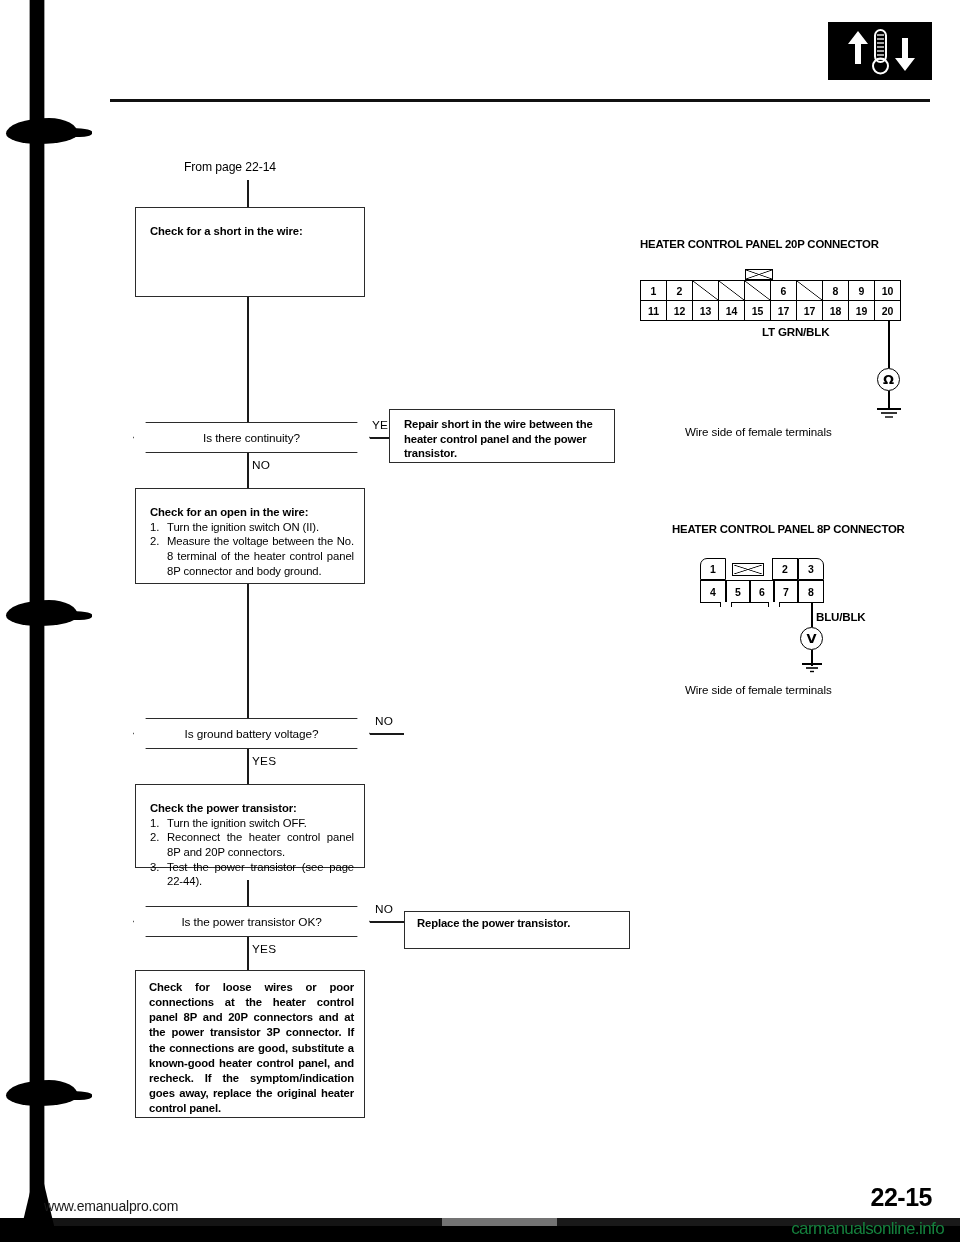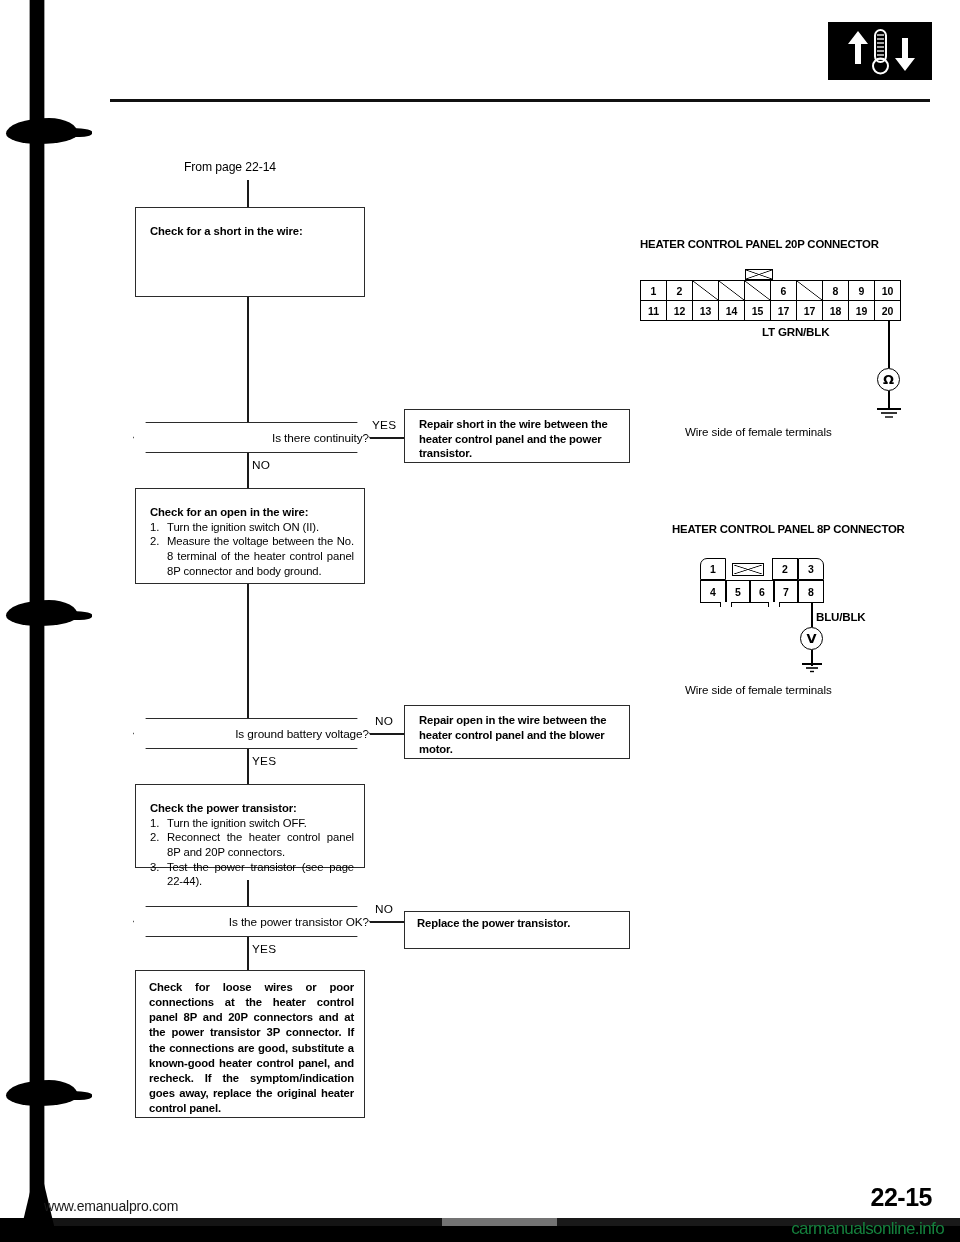--- a/index.html
+++ b/index.html
@@ -69,21 +69,21 @@
   .flow-box.bold-all { font-weight: bold; letter-spacing: -0.15px; }
   .steps { list-style: none; margin-top: 0px; }
   .steps li { display: flex; gap: 5px; }
   .steps li .num { width: 12px; flex: 0 0 12px; }
   .steps li .txt { flex: 1; text-align: justify; }
 
   .decision {
     position: absolute;
     border: 1.5px solid #2b2b2b;
     background: #fff;
-    display: flex; align-items: center; justify-content: flex-end;
+    display: flex; align-items: center; justify-content: center;
     font-size: 11.8px;
     clip-path: polygon(0% 50%, 5.5% 0%, 94.5% 0%, 100% 50%, 94.5% 100%, 5.5% 100%);
     letter-spacing: -0.1px;
   }
   .branch-label {
     position: absolute; font-size: 11.8px; letter-spacing: 0.2px;
   }
   .from-page { position: absolute; font-size: 12.2px; letter-spacing: -0.1px; }
 
   
@@ -202,21 +202,21 @@
   </div>
 
   <div class="conn-line v-line" style="left:247px; top:297px; height:125px;"></div>
 
   <div class="decision" style="left:133px; top:422px; width:237px; height:31px;">
     <span>Is there continuity?</span>
   </div>
   <div class="conn-line h-line" style="left:370px; top:437px; width:34px;"></div>
   <div class="branch-label" style="left:372px; top:418px;">YES</div>
 
-  <div class="flow-box bold-all" style="left:404px; top:409px; width:226px; height:54px; padding-top:7px;">
+  <div class="flow-box bold-all" style="left:389px; top:409px; width:226px; height:54px; padding-top:7px;">
     <div>Repair short in the wire between the heater control panel and the power transistor.</div>
   </div>
 
   <div class="conn-line v-line" style="left:247px; top:453px; height:35px;"></div>
   <div class="branch-label" style="left:252px; top:458px;">NO</div>
 
   <div class="flow-box" style="left:135px; top:488px; width:230px; height:96px;">
     <div class="hdr">Check for an open in the wire:</div>
     <ul class="steps">
       <li>
@@ -231,23 +231,20 @@
   </div>
 
   <div class="conn-line v-line" style="left:247px; top:584px; height:134px;"></div>
 
   <div class="decision" style="left:133px; top:718px; width:237px; height:31px;">
     <span>Is ground battery voltage?</span>
   </div>
   <div class="conn-line h-line" style="left:370px; top:733px; width:34px;"></div>
   <div class="branch-label" style="left:375px; top:714px;">NO</div>
 
-  <div class="flow-box bold-all" style="left:404px; top:705px; width:226px; height:54px; padding-top:7px;">
-    <div>Repair open in the wire between the heater control panel and the blower motor.</div>
-  </div>
 
   <div class="conn-line v-line" style="left:247px; top:749px; height:35px;"></div>
   <div class="branch-label" style="left:252px; top:754px;">YES</div>
 
   <div class="flow-box" style="left:135px; top:784px; width:230px; height:84px;">
     <div class="hdr">Check the power transistor:</div>
     <ul class="steps">
       <li>
         <span class="num">1.</span>
         <span class="txt">Turn the ignition switch OFF.</span>

